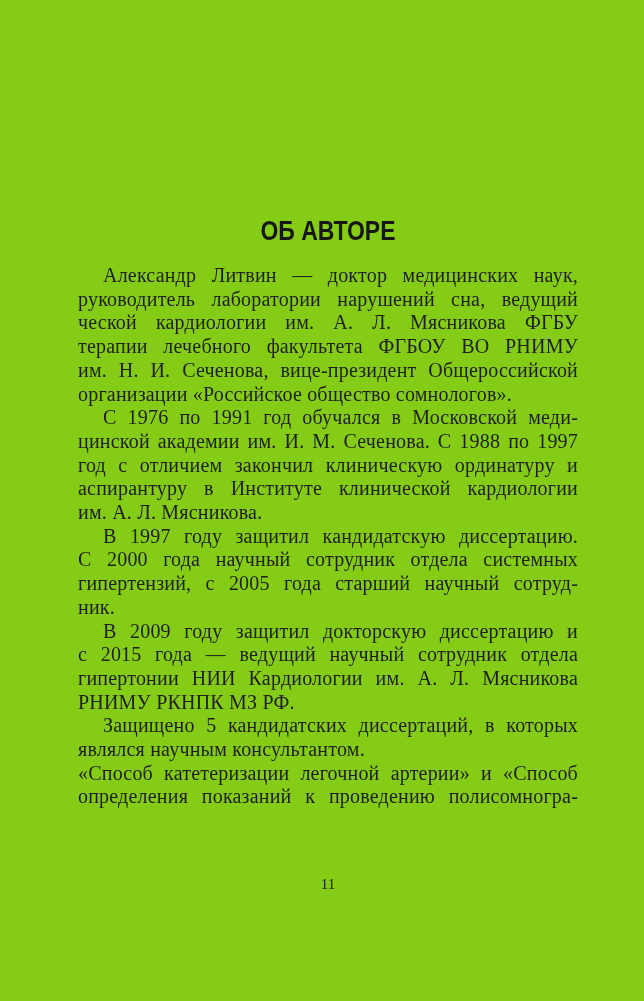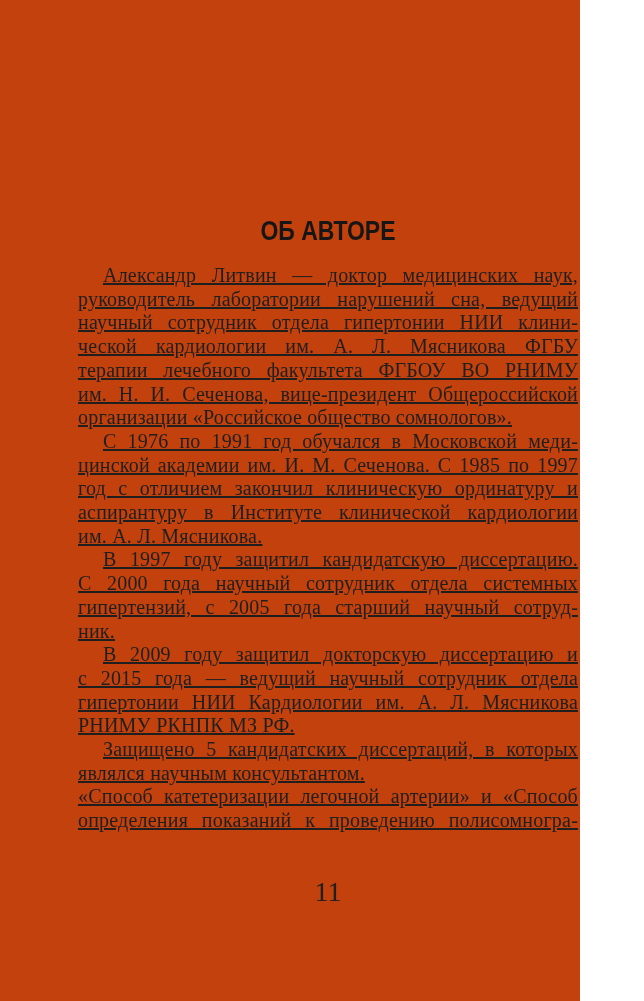--- a/index.html
+++ b/index.html
@@ -1,20 +1,20 @@
 <!DOCTYPE html>
 <html><head>
 <meta charset="utf-8">
 <style>
   html, body { margin: 0; padding: 0; background: #ffffff; }
   .book-page {
     position: relative;
-    width: 580px;
+    width: 644px;
     height: 1001px;
-    background: #c2410c;
+    background: #84cc16;
     overflow: hidden;
     font-family: "Liberation Serif", "DejaVu Serif", serif;
     color: #1f1f1f;
   }
   .chapter-title {
     position: absolute;
     top: 216px;
     left: 78px;
     width: 500px;
     margin: 0;
@@ -36,50 +36,48 @@
     width: 500px;
     font-size: 20px;
     line-height: 23.7px;
     letter-spacing: 0.2px;
   }
   .line {
     text-align: justify;
     text-align-last: justify;
     text-justify: inter-word;
     white-space: normal;
-    text-decoration: underline;
   }
   .line.last { text-align-last: left; }
   .line.first { text-indent: 25px; }
   .page-number {
     position: absolute;
     top: 876px;
     left: 78px;
     width: 500px;
     text-align: center;
-    font-size: 28px;
+    font-size: 15px;
     color: #1f1f1f;
   }
 </style>
 </head>
 <body>
 
 <div class="book-page">
   <h1 class="chapter-title">ОБ АВТОРЕ</h1>
 
   <div class="body-text">
       <div class="line first">Александр Литвин — доктор медицинских наук,</div>
       <div class="line">руководитель лаборатории нарушений сна, ведущий</div>
-      <div class="line">научный сотрудник отдела гипертонии НИИ клини-</div>
       <div class="line">ческой кардиологии им. А. Л. Мясникова ФГБУ</div>
       <div class="line">терапии лечебного факультета ФГБОУ ВО РНИМУ</div>
       <div class="line">им. Н. И. Сеченова, вице-президент Общероссийской</div>
       <div class="line last">организации «Российское общество сомнологов».</div>
       <div class="line first">С 1976 по 1991 год обучался в Московской меди-</div>
-      <div class="line">цинской академии им. И. М. Сеченова. С 1985 по 1997</div>
+      <div class="line">цинской академии им. И. М. Сеченова. С 1988 по 1997</div>
       <div class="line">год с отличием закончил клиническую ординатуру и</div>
       <div class="line">аспирантуру в Институте клинической кардиологии</div>
       <div class="line last">им. А. Л. Мясникова.</div>
       <div class="line first">В 1997 году защитил кандидатскую диссертацию.</div>
       <div class="line">С 2000 года научный сотрудник отдела системных</div>
       <div class="line">гипертензий, с 2005 года старший научный сотруд-</div>
       <div class="line last">ник.</div>
       <div class="line first">В 2009 году защитил докторскую диссертацию и</div>
       <div class="line">с 2015 года — ведущий научный сотрудник отдела</div>
       <div class="line">гипертонии НИИ Кардиологии им. А. Л. Мясникова</div>

